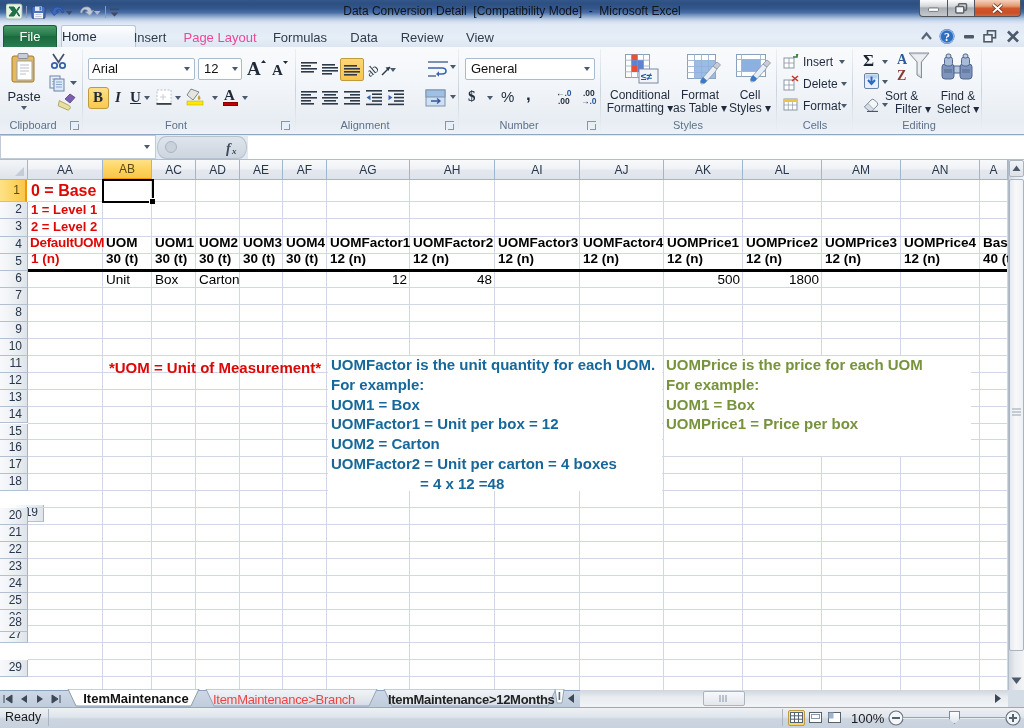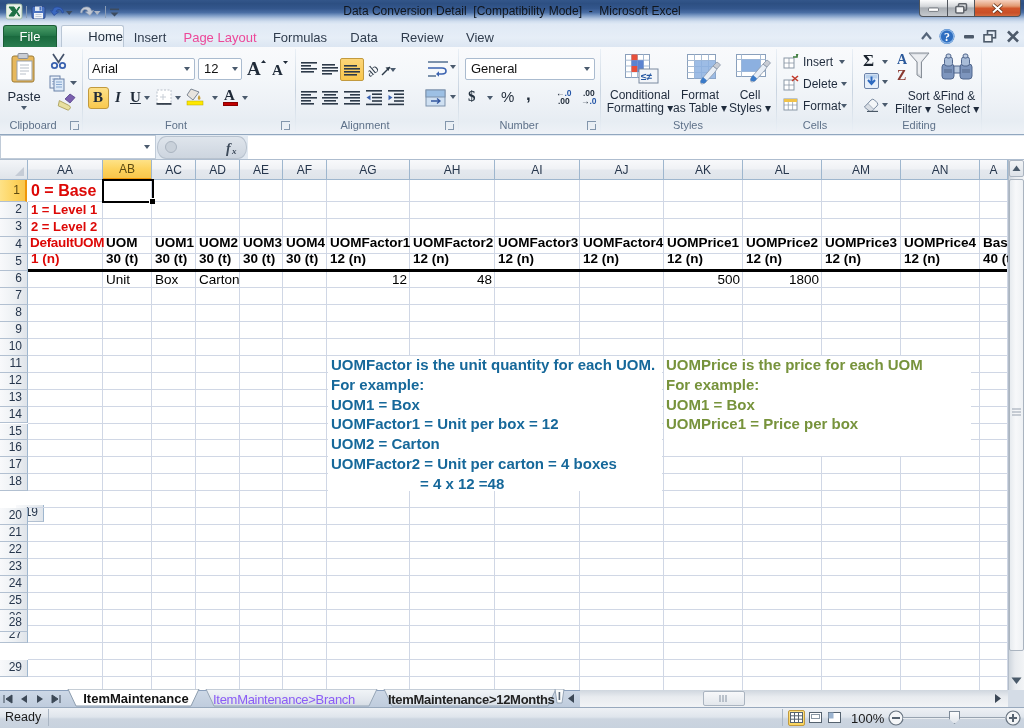--- a/index.html
+++ b/index.html
@@ -63,21 +63,21 @@
  <div style="width:46px;height:17px;border:1px solid #50555c;border-top:none;border-left:none;border-radius:0 0 4px 0;background:linear-gradient(to bottom,#f6d2c0 0%,#e29a72 38%,#d2572b 52%,#c94f28 80%,#d2693d 100%);display:flex;align-items:center;justify-content:center;">
         <svg width="13" height="11">
           <path d="M2 1.5 L11 9.5 M11 1.5 L2 9.5" stroke="#5e2d14" stroke-width="3.6" fill="none"></path>
           <path d="M2 1.5 L11 9.5 M11 1.5 L2 9.5" stroke="#fff" stroke-width="2" fill="none"></path>
         </svg>
       </div>
 </div>
 
 <div class="abs" style="left:0;top:24px;width:1024px;height:23px;background:linear-gradient(to bottom,#e0e9f5 0%,#e6eef7 60%,#dce6f2 100%);"></div>
 <div class="abs" style="left:3px;top:25px;width:54px;height:22px;background:linear-gradient(to bottom,#4b9e68 0%,#25784a 45%,#1a6a3e 50%,#2a7d50 100%);border-radius:3px 3px 0 0;border:1px solid #1b5c36;border-bottom:none;color:#fff;font-size:13px;text-align:center;line-height:21px;">File</div>
-<div class="abs" style="left:61px;top:25px;width:63px;height:23px;background:linear-gradient(to bottom,#fdfefe 0%,#f0f5fa 50%,#e7eef6 100%);border:1px solid #b9c6d5;border-bottom:none;border-radius:2.5px 2.5px 0 0;color:#2b3a4c;font-size:13px;text-align:right;line-height:22px;color:#23303f;">Home</div>
+<div class="abs" style="left:61px;top:25px;width:75px;height:23px;background:linear-gradient(to bottom,#fdfefe 0%,#f0f5fa 50%,#e7eef6 100%);border:1px solid #b9c6d5;border-bottom:none;border-radius:2.5px 2.5px 0 0;color:#2b3a4c;font-size:13px;text-align:left;line-height:22px;color:#23303f;">Home</div>
 <div class="abs tabtxt" style="left:125px;top:30px;width:50px;text-align:center;font-size:13px;color:#2f3c4d;">Insert</div>
 <div class="abs tabtxt" style="left:181px;top:30px;width:78px;text-align:center;font-size:13px;color:#ec4899;">Page Layout</div>
 <div class="abs tabtxt" style="left:266px;top:30px;width:68px;text-align:center;font-size:13px;color:#2f3c4d;">Formulas</div>
 <div class="abs tabtxt" style="left:341px;top:30px;width:46px;text-align:center;font-size:13px;color:#2f3c4d;">Data</div>
 <div class="abs tabtxt" style="left:395px;top:30px;width:54px;text-align:center;font-size:13px;color:#2f3c4d;">Review</div>
 <div class="abs tabtxt" style="left:458px;top:30px;width:44px;text-align:center;font-size:13px;color:#2f3c4d;">View</div>
 
 <svg class="abs" style="left:916px;top:28px;" width="108" height="17">
   <path d="M6 11 L10.5 5.5 L15 11" stroke="#55657a" stroke-width="2.2" fill="none"></path>
   <circle cx="31" cy="8.5" r="7.5" fill="#2f6fc1"></circle>
@@ -327,21 +327,21 @@
   <path d="M1.5 9 L5 5.5 L11 11.5 L7.5 14 Z" fill="#d8dde4" stroke="#7a8aa0" stroke-width="0.6"></path>
   <path d="M4 13.5 h11" stroke="#4a5866" stroke-width="1.3"></path>
 </svg>
 <div class="carrow" style="left:882px;top:102.5px;"></div>
 <svg class="abs" style="left:897px;top:51px;" width="36" height="32">
   <text x="0" y="13" font-size="14px" font-weight="bold" fill="#2c5a9c" font-family="Liberation Serif">A</text>
   <text x="0" y="29" font-size="14px" font-weight="bold" fill="#8a3a32" font-family="Liberation Serif">Z</text>
   <path d="M12 2 h20 l-7.5 9 v16 l-4.5 -3 v-13 Z" fill="#d2d6dc" stroke="#888f98" stroke-width="1"></path>
   <path d="M14.5 3.5 h15 l-6 7.5 v13 l-2.5 -1.8 v-11.2 Z" fill="#eceef1"></path>
 </svg>
-<div class="btnlbl" style="left:885px;top:88.5px;width:56px;text-align:right;font-size:12px;">Sort &amp;</div>
+<div class="btnlbl" style="left:885px;top:88.5px;width:56px;text-align:left;font-size:12px;">Sort &amp;</div>
 <div class="btnlbl" style="left:885px;top:101.5px;width:56px;text-align:center;font-size:12px;">Filter ▾</div>
 <svg class="abs" style="left:941px;top:52px;" width="34" height="32">
   <rect x="1" y="12" width="12" height="15" rx="3" fill="#7d95bd" stroke="#51678e"></rect>
   <rect x="19" y="12" width="12" height="15" rx="3" fill="#7d95bd" stroke="#51678e"></rect>
   <rect x="3.5" y="5" width="8" height="9" rx="2.5" fill="#a8bcd8" stroke="#51678e"></rect>
   <rect x="20.5" y="5" width="8" height="9" rx="2.5" fill="#a8bcd8" stroke="#51678e"></rect>
   <rect x="5" y="2" width="5" height="4" rx="2" fill="#c2d0e4" stroke="#51678e"></rect>
   <rect x="22" y="2" width="5" height="4" rx="2" fill="#c2d0e4" stroke="#51678e"></rect>
   <rect x="13" y="14" width="6" height="7" fill="#b8c8de" stroke="#51678e"></rect>
   <rect x="3" y="17" width="8" height="4" fill="#5f7599" opacity="0.7"></rect>
@@ -492,20 +492,21 @@
 <div class="cell b" style="left:825px;top:250.3px;">12 (n)</div>
 <div class="cell b" style="left:904px;top:250.3px;">12 (n)</div>
 <div class="cell b" style="left:983px;top:250.3px;width:25px;overflow:hidden;">40 (t)</div>
 <div class="cell " style="left:106px;top:271px;">Unit</div>
 <div class="cell " style="left:155px;top:271px;">Box</div>
 <div class="cell " style="left:199px;top:271px;">Carton</div>
 <div class="cell" style="left:327px;top:271px;width:80px;text-align:right;">12</div>
 <div class="cell" style="left:410px;top:271px;width:82px;text-align:right;">48</div>
 <div class="cell" style="left:664px;top:271px;width:76px;text-align:right;">500</div>
 <div class="cell" style="left:743px;top:271px;width:76px;text-align:right;">1800</div>
+<div class="cell red" style="left:103px;top:359px;width:224px;text-align:center;font-size:15px;">*UOM = Unit of Measurement*</div>
 <div class="abs blue" style="left:331px;top:355px;font-size:15px;line-height:19.8px;white-space:nowrap;">UOMFactor is the unit quantity for each UOM.<br>For example:<br>UOM1 = Box<br>UOMFactor1 = Unit per box = 12<br>UOM2 = Carton<br>UOMFactor2 = Unit per carton = 4 boxes<br><span style="margin-left:89px;margin-top:20px;">= 4 x 12 =48</span></div>
 <div class="abs green" style="left:666px;top:355px;font-size:15px;line-height:19.8px;white-space:nowrap;">UOMPrice is the price for each UOM<br>For example:<br>UOM1 = Box<br>UOMPrice1 = Price per box</div>
 
 <div class="abs" style="left:102px;top:179px;width:52px;height:24px;border:2.3px solid #000;background:transparent;"></div>
 <div class="abs" style="left:148.5px;top:197.5px;width:6px;height:6px;background:#000;border-left:1.2px solid #fff;border-top:1.2px solid #fff;"></div>
 
 <div class="abs" style="left:1008px;top:160px;width:16px;height:542px;background:linear-gradient(to right,#cfd6de,#e8ebef 40%,#f2f4f6);border-left:1px solid #b2bcc8;"></div>
 <div class="abs" style="left:1009px;top:160px;width:15px;height:17px;background:linear-gradient(to bottom,#f2f4f6,#dde2e8);border:1px solid #aab4c0;border-radius:2px;"></div>
 <svg class="abs" style="left:1012px;top:165px;" width="9" height="7">
       <path d="M4.5 0.5 L8.5 6 L0.5 6 Z" fill="#4a5a6a"></path>
@@ -536,21 +537,21 @@
           <stop offset="1" stop-color="#d5dce5"></stop>
     </linearGradient>
   </defs>
   <polygon points="150,0 321,0 313,17 158,17" fill="url(#tg)" stroke="#97a6b7" stroke-width="1"></polygon>
   <polygon points="328,0 500,0 492,17 336,17" fill="url(#tg)" stroke="#97a6b7" stroke-width="1"></polygon>
   <polygon points="499,0 508,0 506,14 501,14" fill="#f8fafb" stroke="#97a6b7" stroke-width="1"></polygon>
       <rect x="502.6" y="3" width="1.6" height="8" fill="#5a6878"></rect>
   <polygon points="12,0 143,0 135,17 20,17" fill="#ffffff" stroke="#8d9dae" stroke-width="1"></polygon>
 </svg>
 <div class="abs" style="left:76px;top:691px;width:120px;text-align:center;font-size:13px;font-weight:bold;color:#111;">ItemMaintenance</div>
-<div class="abs" style="left:211px;top:692px;width:146px;text-align:center;font-size:13px;color:#8b5cf6;letter-spacing:-0.3px;">ItemMaintenance&gt;Branch</div>
+<div class="abs" style="left:211px;top:692px;width:146px;text-align:center;font-size:13px;color:#ef4444;letter-spacing:-0.3px;">ItemMaintenance&gt;Branch</div>
 <div class="abs" style="left:388px;top:692px;width:164px;text-align:center;font-size:13px;color:#222;letter-spacing:-0.3px;font-weight:bold;">ItemMaintenance&gt;12Months</div>
 <svg class="abs" style="left:565px;top:693px;" width="12" height="12">
       <path d="M9 1 L3 5.5 L9 10 Z" fill="#3c4856"></path>
     </svg>
 
 <div class="abs" style="left:580px;top:690px;width:428px;height:17px;background:linear-gradient(to bottom,#cfd6de,#e8ebef 40%,#f2f4f6);"></div>
 <div class="abs" style="left:703px;top:691px;width:42px;height:15px;background:linear-gradient(to bottom,#f7f8fa,#e3e7ec);border:1px solid #aab4c0;border-radius:2px;"></div>
 <svg class="abs" style="left:719px;top:695px;" width="10" height="7">
       <path d="M1 0 v7 M4 0 v7 M7 0 v7" stroke="#97a2b0" stroke-width="1.2"></path>
     </svg>

